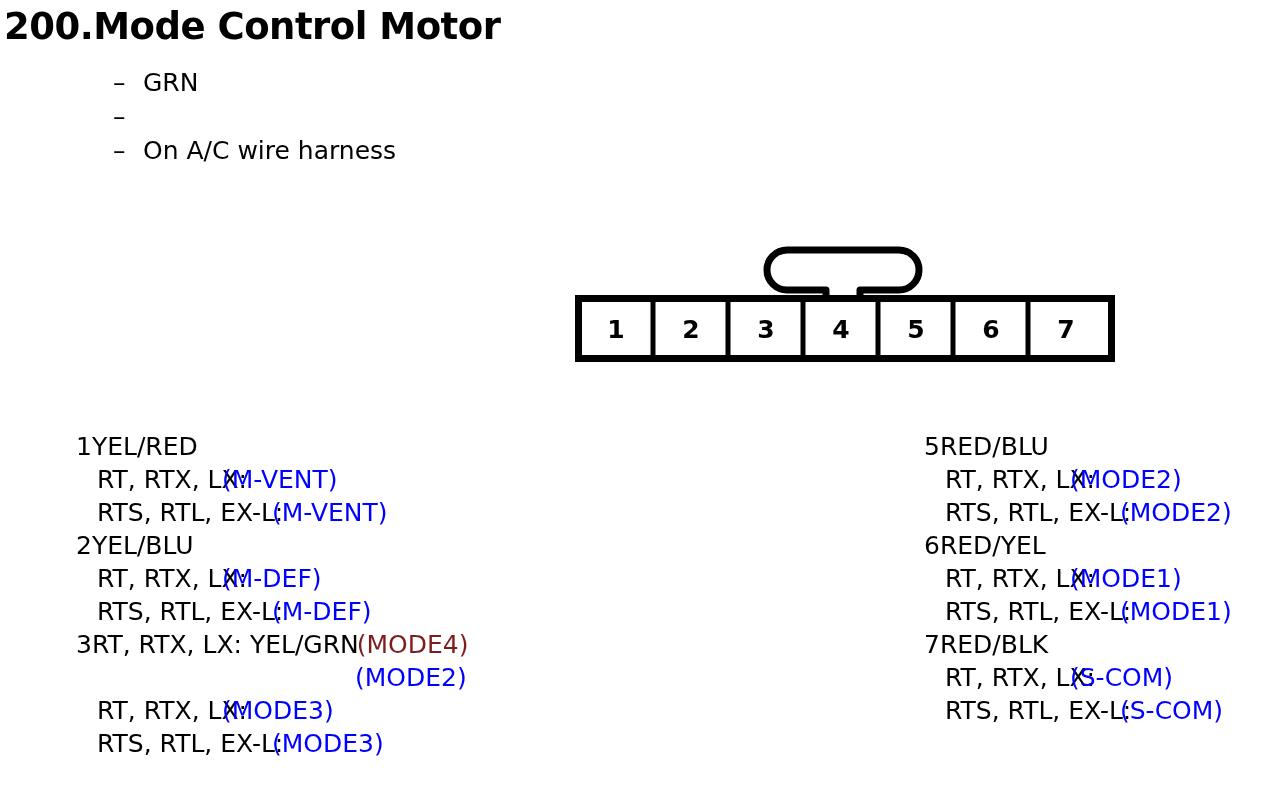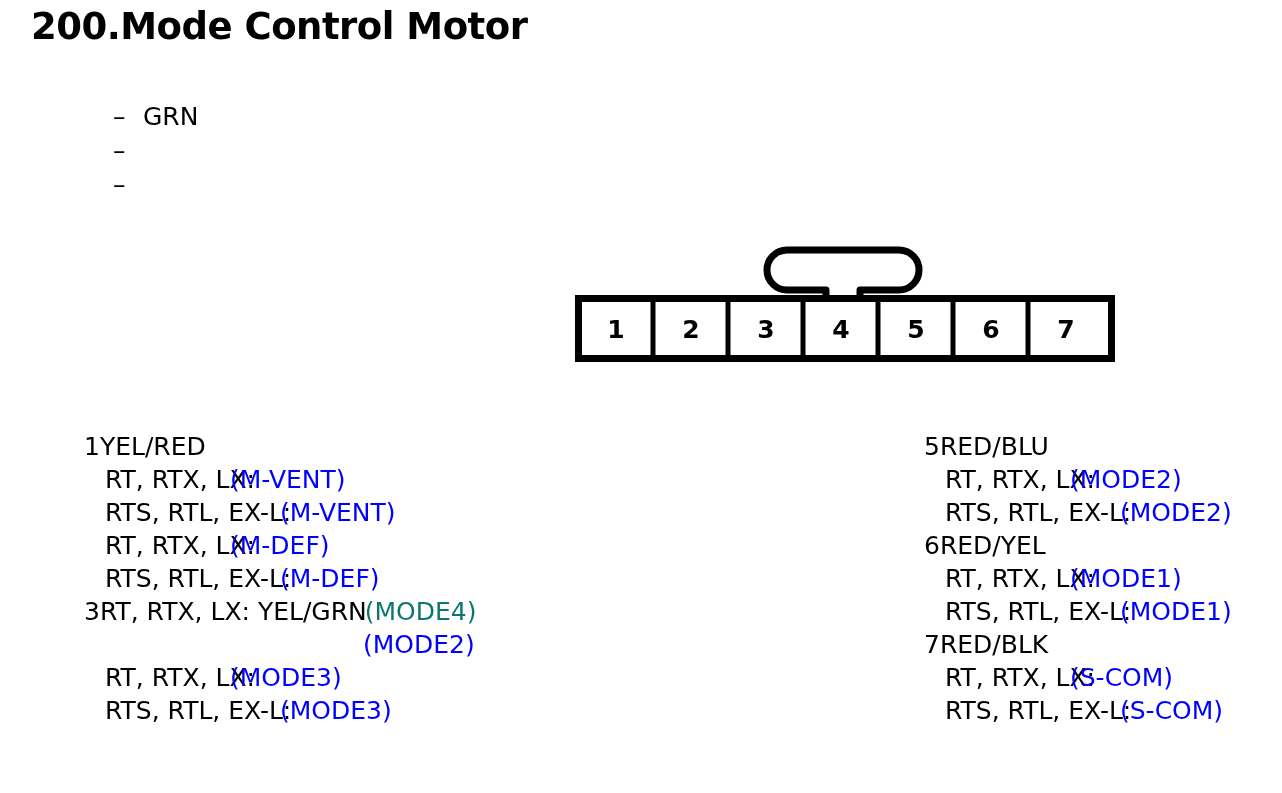--- a/index.html
+++ b/index.html
@@ -21,21 +21,20 @@
   
   .page-title {
     position: absolute;
     left: 4px;
     top: 4px;
     font-size: 37px;
     font-weight: bold;
     letter-spacing: -0.5px;
     line-height: 46px;
     white-space: nowrap;
-    margin-left: 27px;
   }
 
   
   .bullet-list {
     position: absolute;
     left: 113px;
     top: 66px;
   }
   .bullet-row {
     display: flex;
@@ -43,21 +42,20 @@
     font-size: 25px;
     line-height: 34px;
     white-space: nowrap;
   }
   .bullet-dash {
     width: 30px;
     flex: none;
   }
   .bullet-text {
     flex: none;
-    margin-top: 34px;
   }
 
   
   .connector {
     position: absolute;
     left: 575px;
     top: 243px;
     width: 540px;
     height: 120px;
   }
@@ -71,21 +69,21 @@
     font-weight: bold;
     fill: #000000;
   }
 
   
   .pin-col {
     position: absolute;
     font-size: 25px;
     line-height: 33px;
   }
-  .pin-col.left  { left: 84px;  top: 430px; width: 620px; }
+  .pin-col.left  { left: 76px;  top: 430px; width: 620px; }
   .pin-col.right { left: 924px; top: 430px; width: 360px; }
 
   .pin-entry { margin: 0; }
 
   
   .pin-head {
     position: relative;
     white-space: nowrap;
     height: 33px;
   }
@@ -105,40 +103,41 @@
     position: absolute;
     top: 0;
     white-space: nowrap;
   }
   
   .pin-col.left  .pin-sub .sig { left: 196px; }
   .pin-col.right .pin-sub .sig { left: 196px; }
 
   
   .pin-head .sig-inline {
-    color: #0f766e;
+    color: #7f1d1d;
     position: static;
     margin-left: -2px;
   }
 </style>
 </head>
 <body>
 
 <div class="page-title">200.Mode Control Motor</div>
 
 <div class="bullet-list">
   <div class="bullet-row">
     <span class="bullet-dash">–</span>
     <span class="bullet-text">GRN</span>
   </div>
   <div class="bullet-row">
     <span class="bullet-dash">–</span>
   </div>
   <div class="bullet-row">
     <span class="bullet-dash">–</span>
+    <span class="bullet-text">On A/C wire harness</span>
   </div>
 </div>
 
 <div class="connector">
   <svg width="540" height="125" viewBox="0 0 540 125" xmlns="http://www.w3.org/2000/svg">
 
     <path d="M 212 7
              L 324 7
              A 20 20 0 0 1 324 47
              L 285 47
@@ -169,20 +168,21 @@
   </svg>
 </div>
 
 <div class="pin-col left" id="pin-col-left">
     <div class="pin-entry">
       <div class="pin-head"><span class="pin-id">1YEL/RED</span></div>
       <div class="pin-sub"><span>RT, RTX, LX:</span><span class="sig" style="color: rgb(0, 0, 255); left: 146px;">(M-VENT)</span></div>
       <div class="pin-sub"><span>RTS, RTL, EX-L:</span><span class="sig" style="color: rgb(0, 0, 255); left: 196px;">(M-VENT)</span></div>
     </div>
     <div class="pin-entry">
+      <div class="pin-head"><span class="pin-id">2YEL/BLU</span></div>
       <div class="pin-sub"><span>RT, RTX, LX:</span><span class="sig" style="color: rgb(0, 0, 255); left: 146px;">(M-DEF)</span></div>
       <div class="pin-sub"><span>RTS, RTL, EX-L:</span><span class="sig" style="color: rgb(0, 0, 255); left: 196px;">(M-DEF)</span></div>
     </div>
     <div class="pin-entry">
       <div class="pin-head"><span class="pin-id">3RT, RTX, LX: YEL/GRN</span><span class="sig-inline">(MODE4)</span></div>
       <div class="pin-sub"><span class="sig" style="color: rgb(0, 0, 255); left: 279px;">(MODE2)</span></div>
     </div>
     <div class="pin-entry">
       <div class="pin-sub"><span>RT, RTX, LX:</span><span class="sig" style="color: rgb(0, 0, 255); left: 146px;">(MODE3)</span></div>
       <div class="pin-sub"><span>RTS, RTL, EX-L:</span><span class="sig" style="color: rgb(0, 0, 255); left: 196px;">(MODE3)</span></div>

